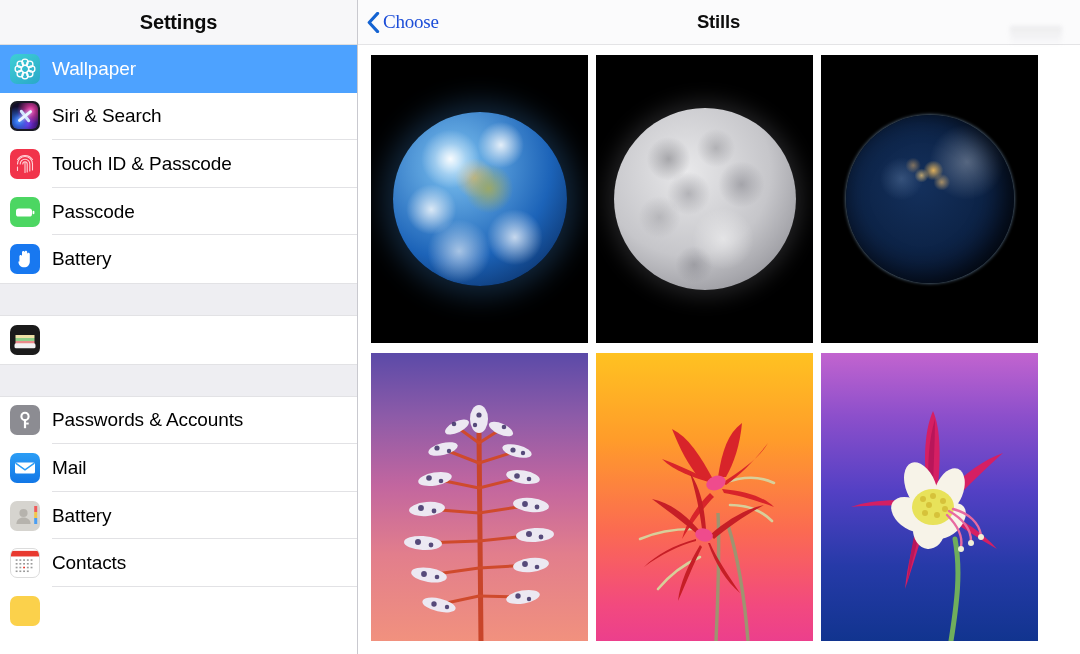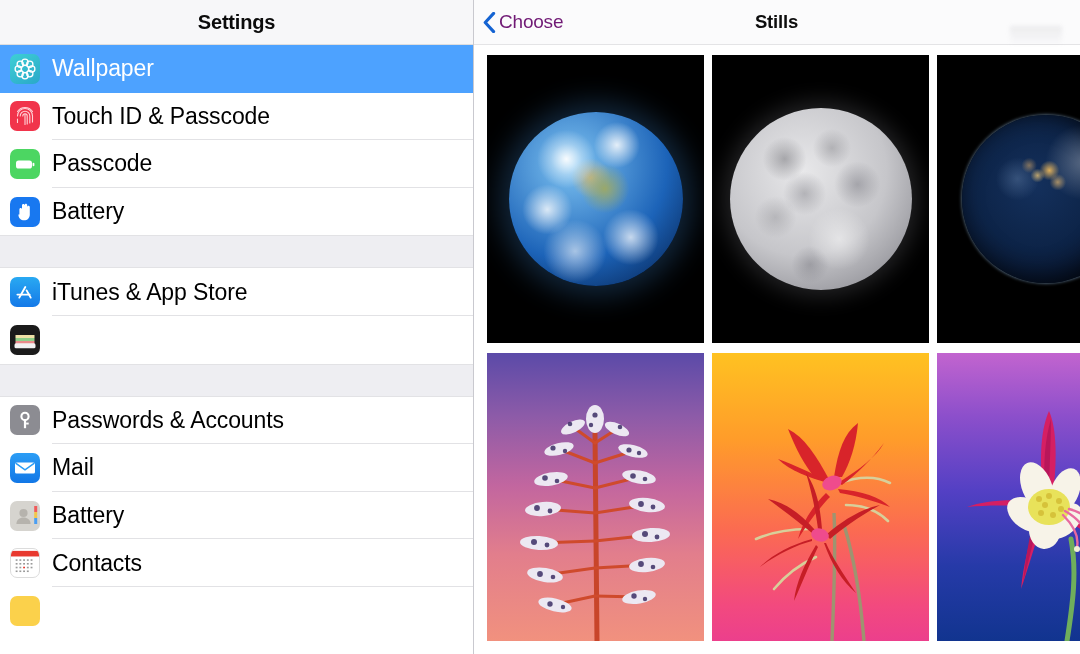--- a/index.html
+++ b/index.html
@@ -10,21 +10,21 @@
     background: #ffffff;
   }
   .app {
     width: 1080px; height: 654px;
     display: flex;
     position: relative;
   }
 
   
   .sidebar {
-    width: 474px;
+    width: 358px;
     height: 654px;
     background: #ffffff;
     border-right: 1px solid #c9c9cf;
     display: flex;
     flex-direction: column;
     overflow: hidden;
     position: relative;
   }
   .sidebar-header {
     height: 45px;
@@ -68,21 +68,21 @@
     border-radius: 7px;
     flex-shrink: 0;
     margin-right: 12px;
     position: relative;
     overflow: hidden;
     display: flex;
     align-items: center;
     justify-content: center;
   }
   .srow-label {
-    font-size: 23px;
+    font-size: 19px;
     color: #000000;
     letter-spacing: -0.1px;
     white-space: nowrap;
   }
   .sgap {
     height: 33px;
     background: #eeeef2;
     border-top: 1px solid #e2e2e5;
     border-bottom: 1px solid #e2e2e5;
   }
@@ -159,22 +159,23 @@
     cursor: pointer;
     z-index: 2;
   }
   .back-chevron {
     width: 13px; height: 21px;
     margin-right: 3px;
     display: block;
   }
   .back-label {
     font-size: 19px;
-    color: #701a75;
+    color: #1d4ed8;
     letter-spacing: -0.2px;
+    font-family: Liberation Serif, serif;
   }
   .detail-title {
     position: absolute;
     left: 0; right: 1px;
     text-align: center;
     font-size: 18.5px;
     font-weight: bold;
     color: #0d0d0d;
     letter-spacing: -0.2px;
     pointer-events: none;
@@ -294,20 +295,27 @@
               <circle cx="19.8" cy="10.2" r="3.1"></circle>
               <circle cx="10.2" cy="19.8" r="3.1"></circle>
               <circle cx="19.8" cy="19.8" r="3.1"></circle>
             </g>
           </svg>
         </div>
         <div class="srow-label">Wallpaper</div>
         <div class="sep"></div>
       </div>
 
+      <div class="srow">
+        <div class="srow-icon ic-siri">
+            <div class="orb"></div>
+          </div>
+        <div class="srow-label">Siri &amp; Search</div>
+        <div class="sep"></div>
+      </div>
 
       <div class="srow">
         <div class="srow-icon ic-touchid">
           <svg class="glyph" viewBox="0 0 30 30">
             <g fill="none" stroke="#ffd3d8" stroke-width="1.1" stroke-linecap="round">
               <path d="M7.5 15a7.5 7.5 0 0 1 15 0v6"></path>
               <path d="M10.2 15a4.8 4.8 0 0 1 9.6 0v7"></path>
               <path d="M12.8 15a2.2 2.2 0 0 1 4.4 0v8"></path>
               <path d="M15 13.4v10"></path>
               <path d="M7.5 18v3.5"></path>
@@ -334,33 +342,20 @@
         <div class="srow-icon ic-privacy">
           <svg class="glyph" viewBox="0 0 30 30">
             <path d="M9.4 17.4v-5.1c0-.7.6-1.3 1.3-1.3s1.3.6 1.3 1.3V8.4c0-.7.6-1.3 1.3-1.3s1.3.6 1.3 1.3v3.9V8.1c0-.7.6-1.3 1.3-1.3s1.3.6 1.3 1.3v4.2V10c0-.7.6-1.3 1.3-1.3s1.3.6 1.3 1.3v7.4c0 3.4-2.3 5.9-5.6 5.9-3.3 0-5.8-2.2-5.8-5.9z" fill="#ffffff"></path>
           </svg>
         </div>
         <div class="srow-label">Battery</div>
       </div>
 
       <div class="sgap"></div>
 
-      <div class="srow">
-        <div class="srow-icon ic-appstore">
-          <svg class="glyph" viewBox="0 0 30 30">
-            <g stroke="#ffffff" stroke-width="1.9" stroke-linecap="round" fill="none">
-              <path d="M9.3 20.6l6-10.6"></path>
-              <path d="M20.7 20.6l-4.1-7.2"></path>
-              <path d="M7.4 17.6h12.2"></path>
-            </g>
-          </svg>
-        </div>
-        <div class="srow-label">iTunes &amp; App Store</div>
-        <div class="sep"></div>
-      </div>
 
       <div class="srow">
         <div class="srow-icon ic-wallet">
           <svg class="glyph" viewBox="0 0 30 30">
             <rect x="5.5" y="10" width="19" height="3" fill="#f0e2a8"></rect>
             <rect x="5.5" y="13" width="19" height="3" fill="#8fd08a"></rect>
             <rect x="5.5" y="16" width="19" height="3.6" fill="#e98b8b"></rect>
             <rect x="4.5" y="18.3" width="21" height="5" rx="1.6" fill="#f2f2f2"></rect>
           </svg>
         </div>

